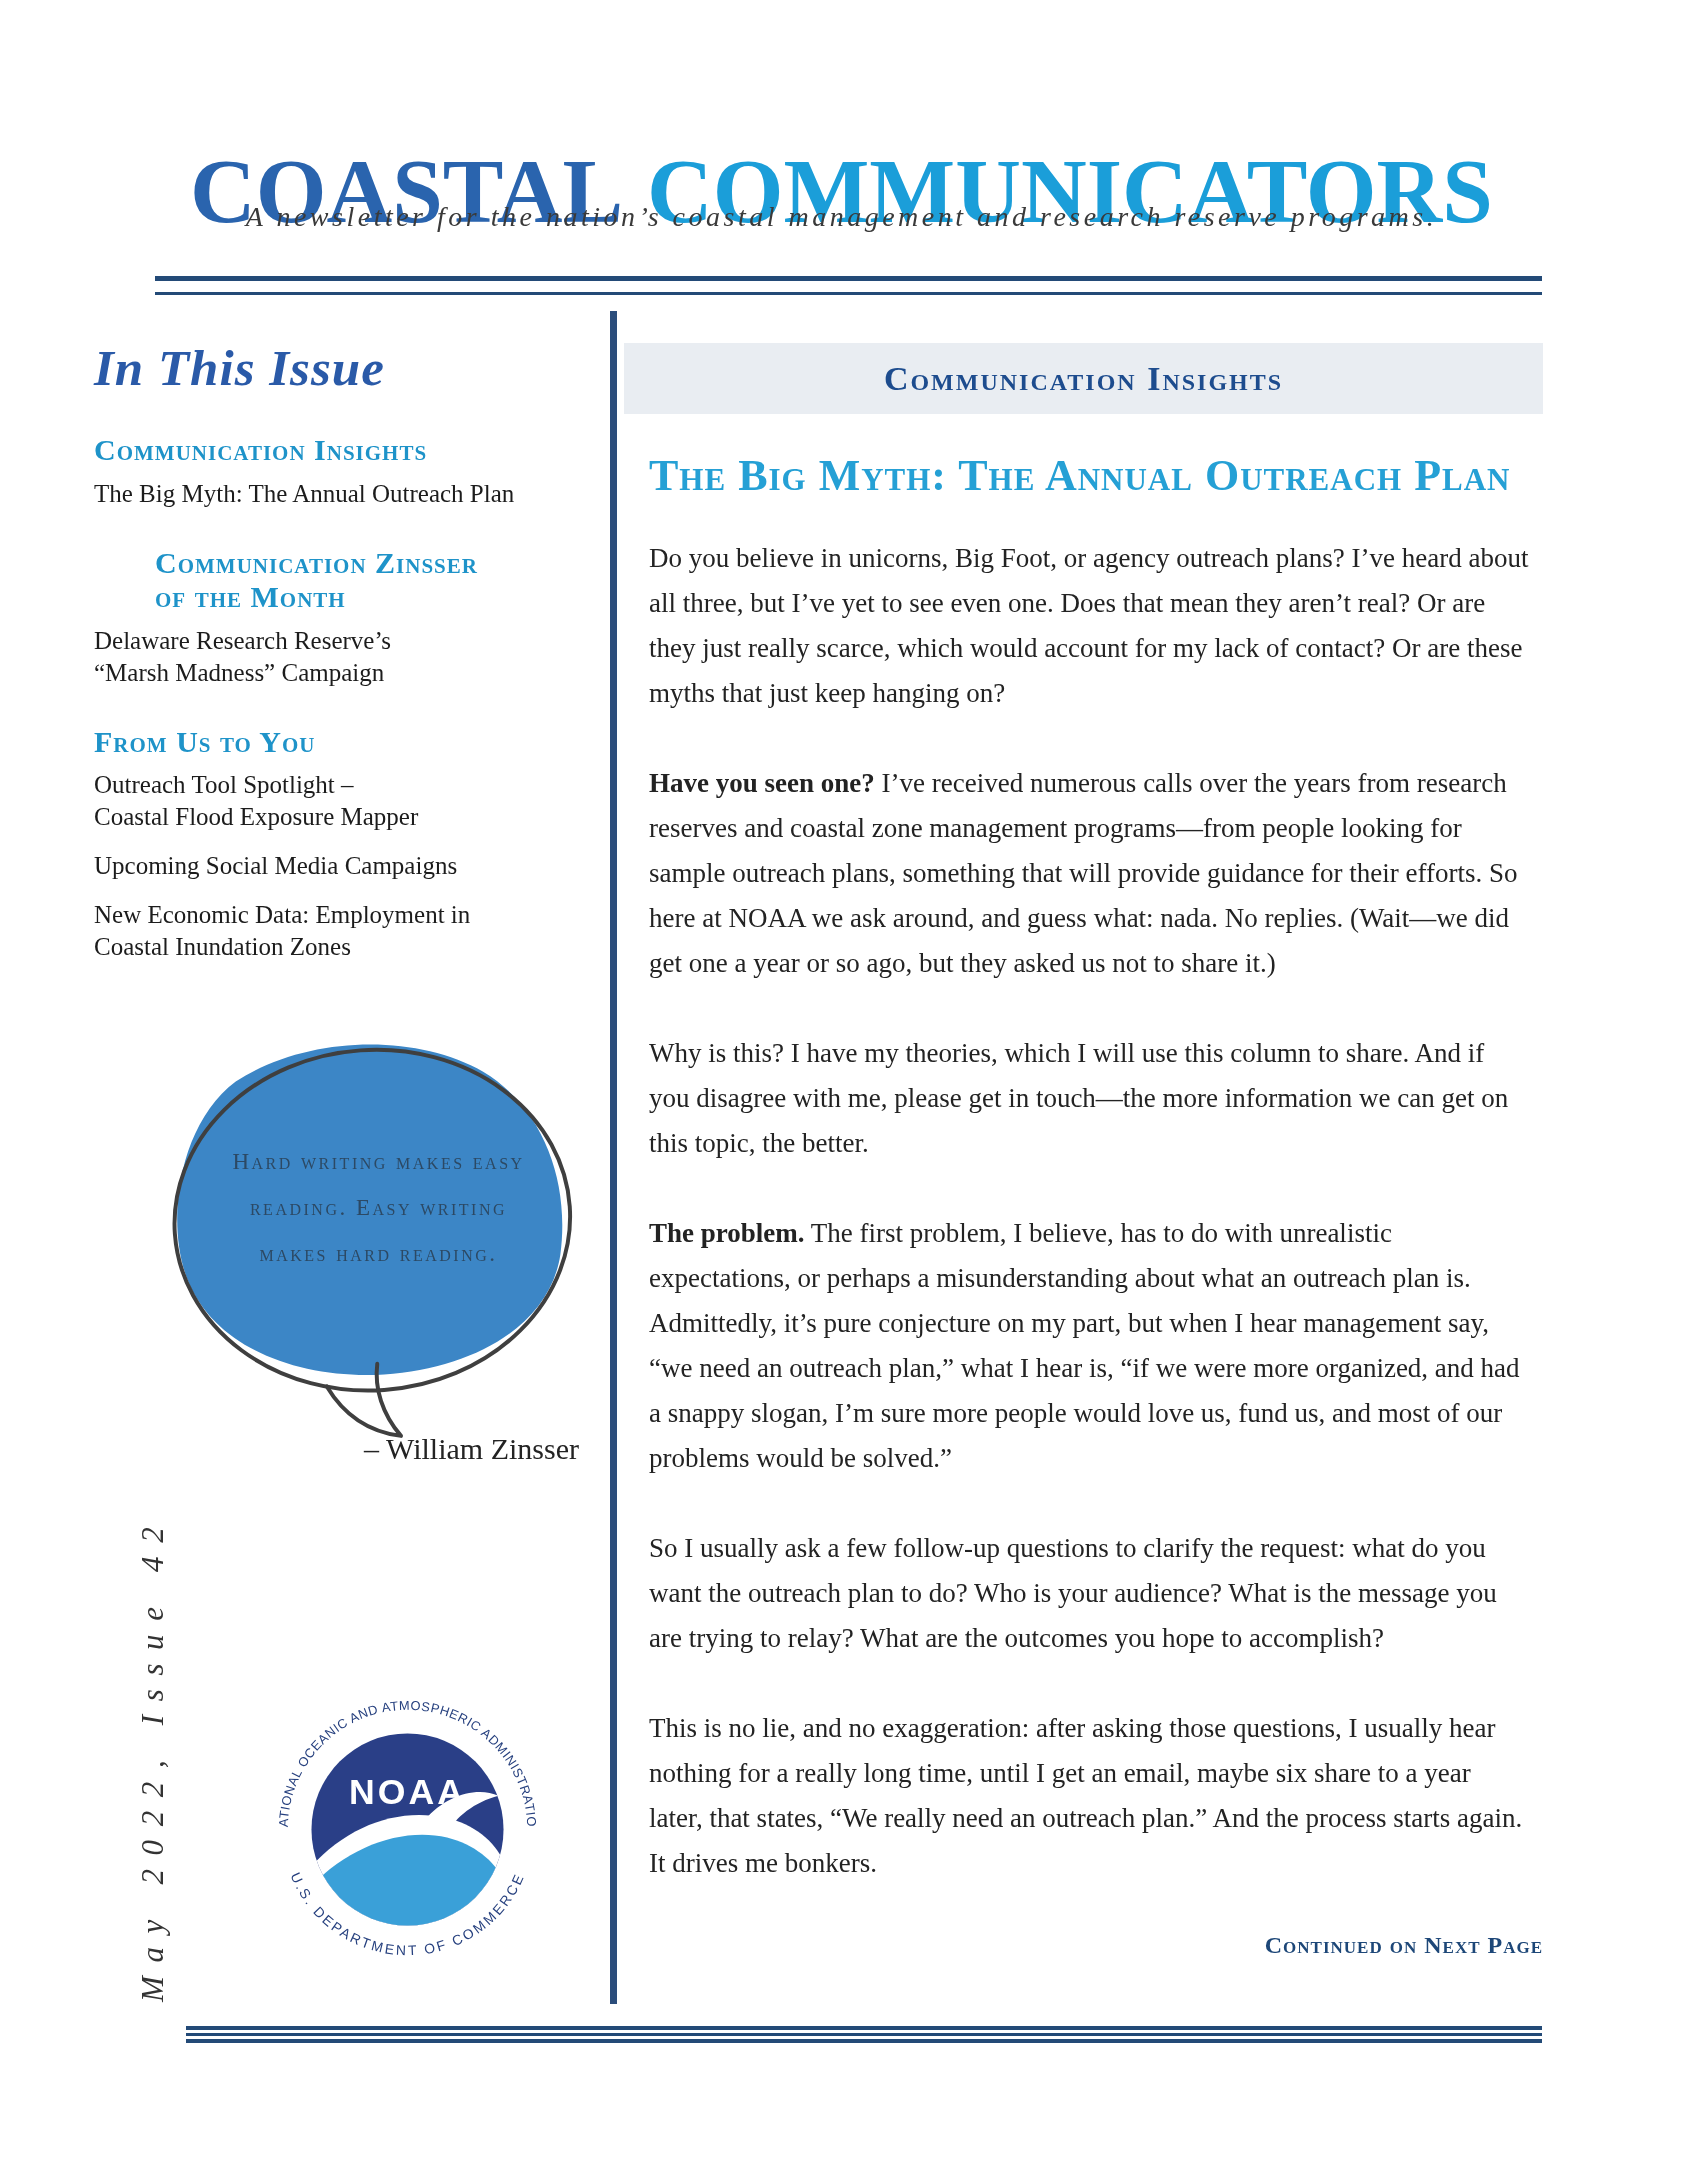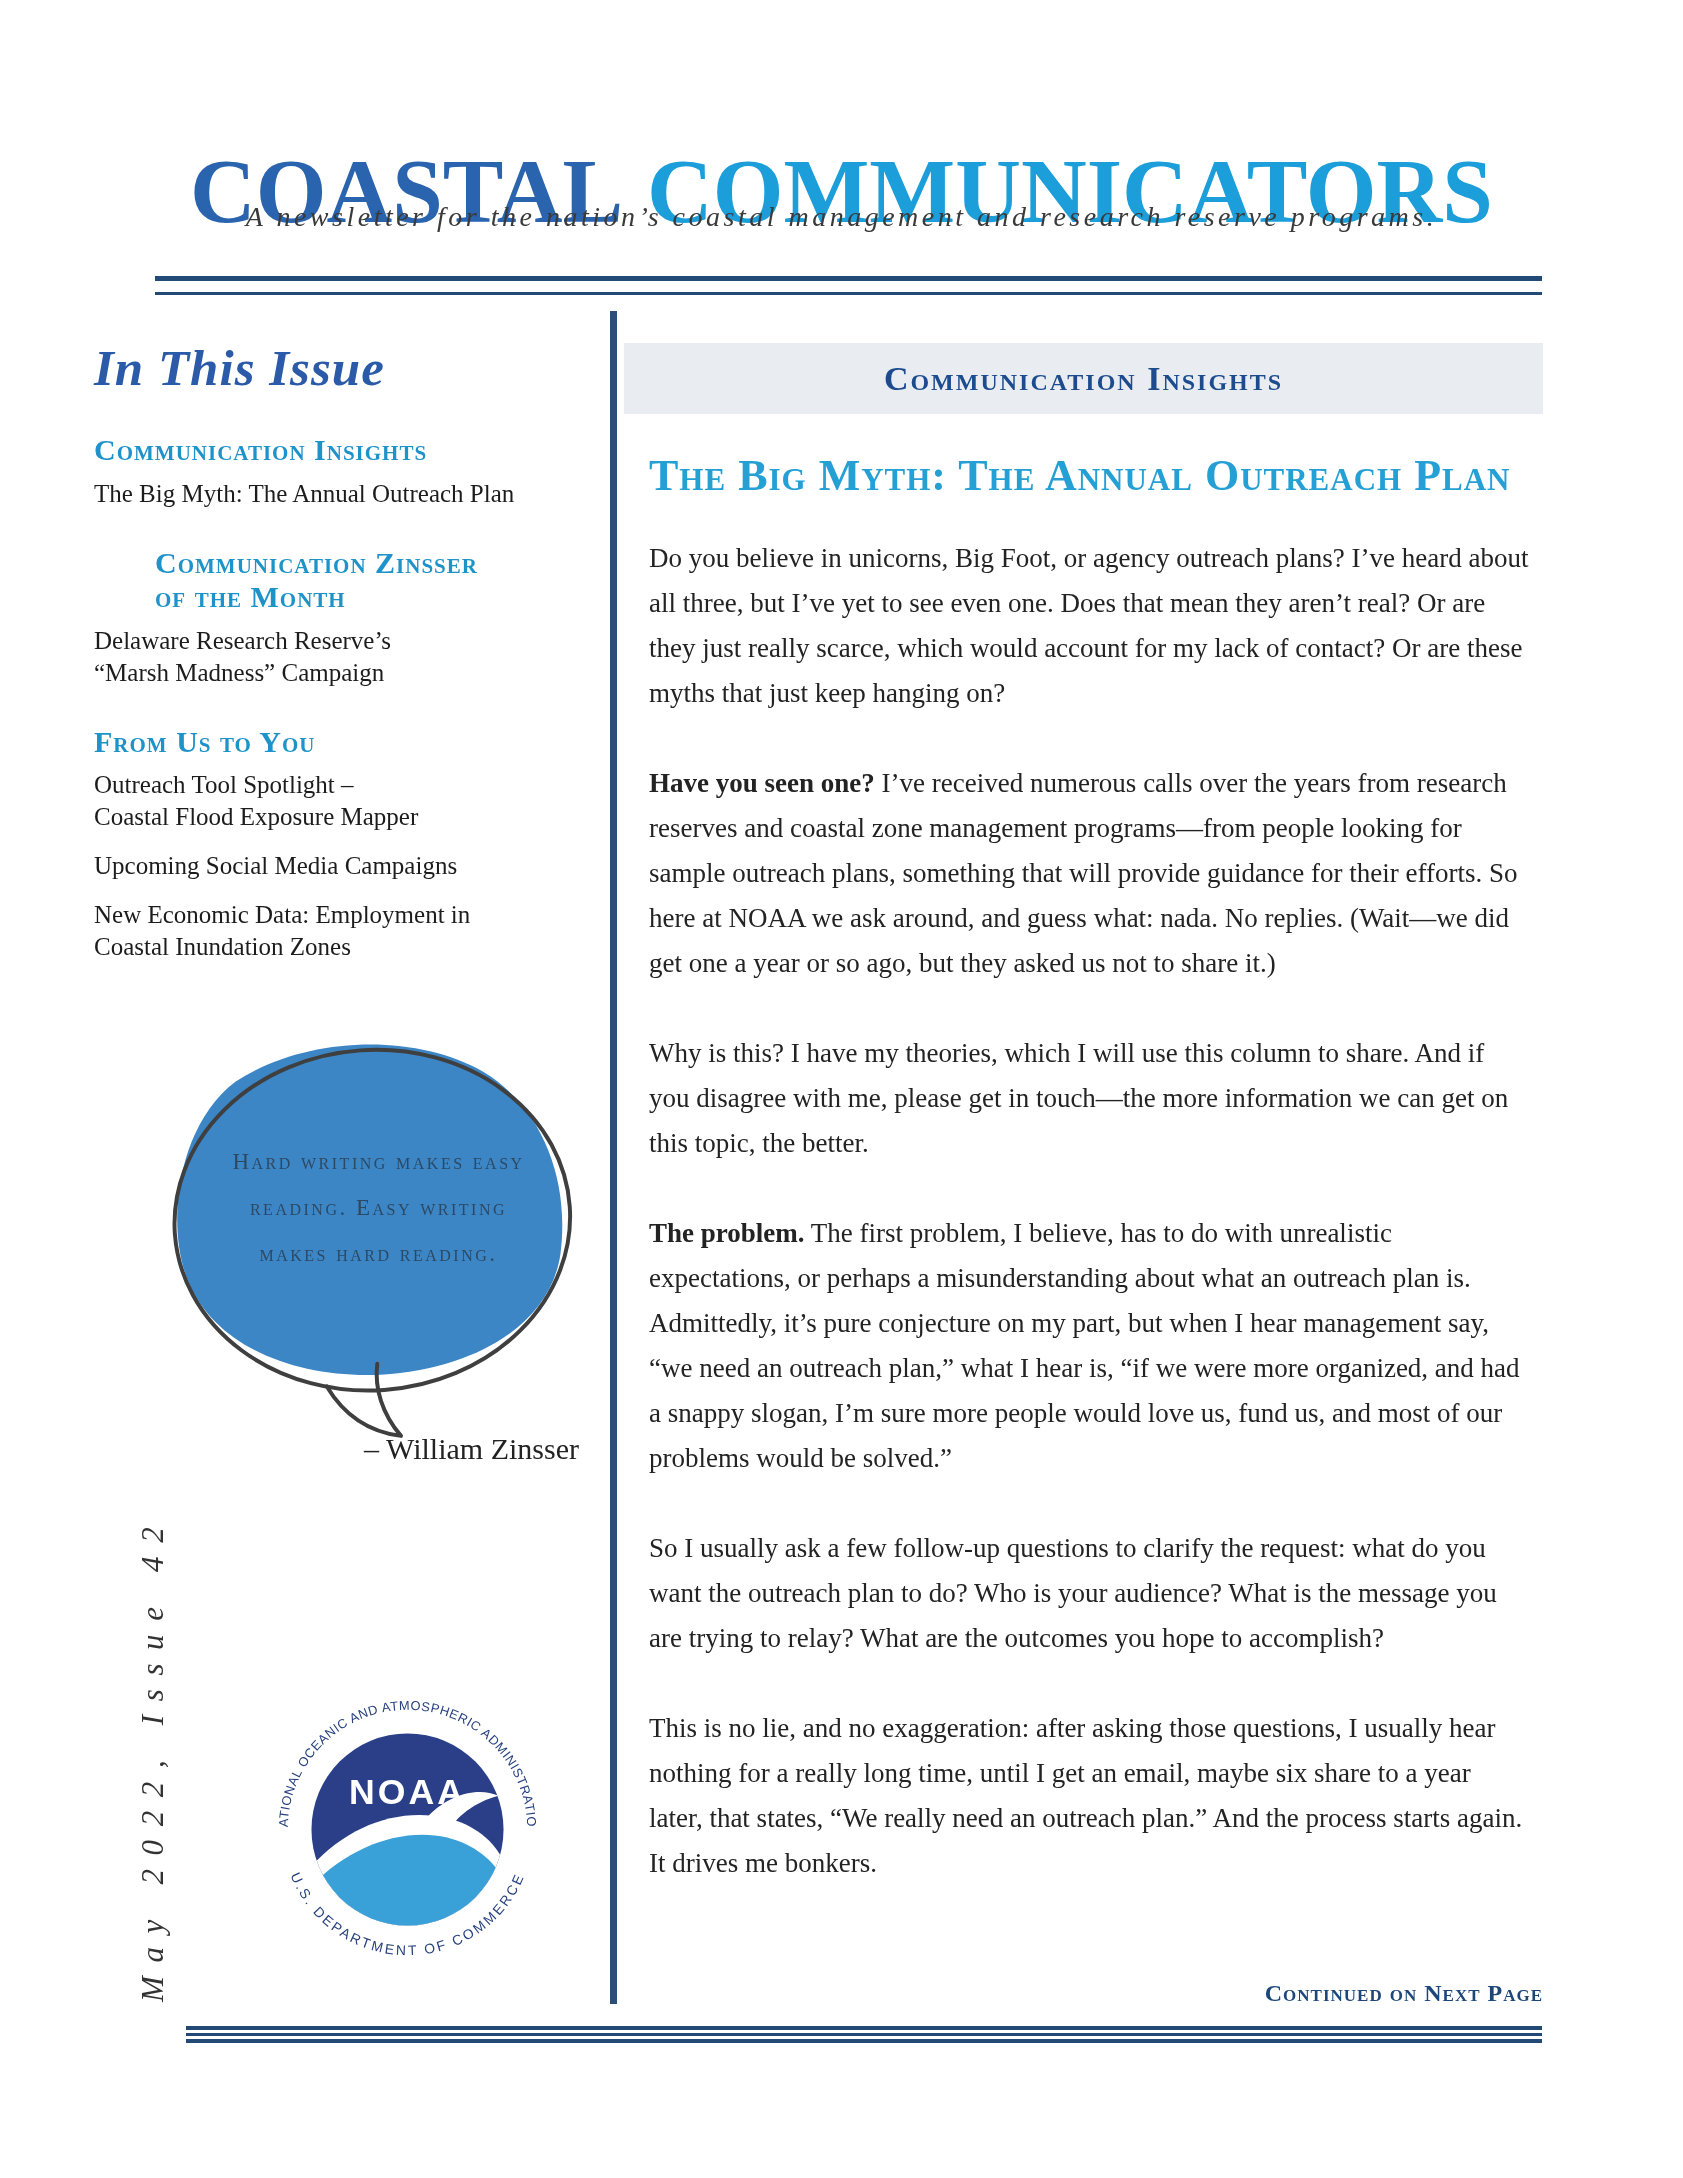--- a/index.html
+++ b/index.html
@@ -51,21 +51,21 @@
   .main{position:absolute;left:624px;top:343px;width:919px;}
   .section-bar{height:71px;background:#e9edf2;text-align:center;line-height:71px;
                font-variant:small-caps;font-weight:bold;font-size:34px;letter-spacing:2px;
                color:#1d4c8e;}
   .article-title{margin:38px 0 0 25px;font-variant:small-caps;font-weight:bold;font-size:44px;
                  letter-spacing:1px;color:#25a0d5;line-height:1.1;}
   .article-body{margin:36px 0 11px 25px;width:881px;font-size:27px;line-height:45px;color:#232323;}
   .article-body p{margin:0 0 45px 0;}
   .article-body b{font-weight:bold;}
 
-  .continued{position:absolute;left:624px;top:1980px;width:919px;text-align:right;
+  .continued{position:absolute;left:624px;top:1932px;width:919px;text-align:right;
              font-variant:small-caps;font-weight:bold;font-size:24px;letter-spacing:1px;
              color:#1d4778;}
 
   
   .rule-bottom{position:absolute;left:186px;top:2026px;width:1356px;height:17px;
                background:linear-gradient(to bottom,
                  #234a77 0 4px,#ffffff 4px 7px,#234a77 7px 10px,#ffffff 10px 13px,#234a77 13px 17px);}
   .footer-text{position:absolute;left:624px;top:2055px;width:919px;text-align:right;
                font-style:italic;font-size:27px;letter-spacing:2px;color:#4a4a4a;}
 </style>

